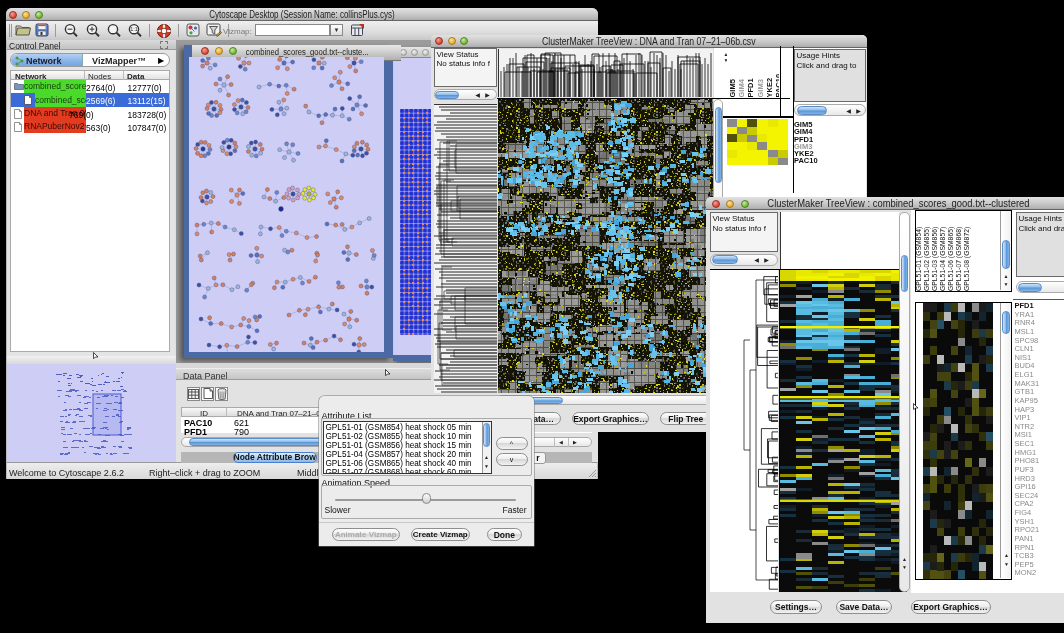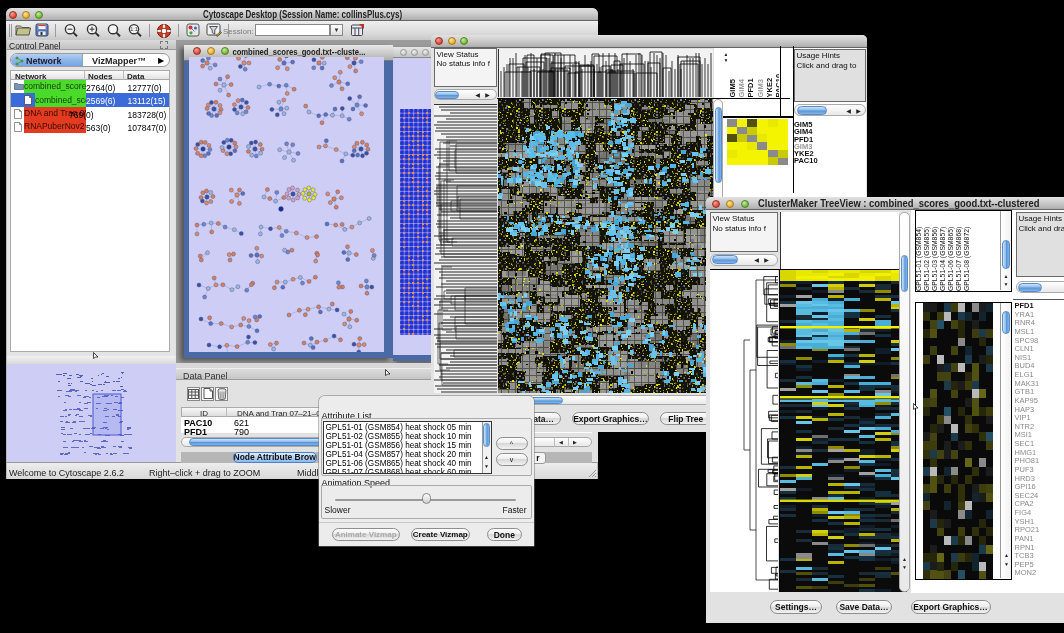--- a/index.html
+++ b/index.html
@@ -2,21 +2,21 @@
 <html><head><meta charset="utf-8"><style>
 *{margin:0;padding:0;box-sizing:border-box}
 html,body{width:1064px;height:633px;background:#000;font-family:"Liberation Sans",sans-serif;overflow:hidden;position:relative}
 .abs{position:absolute}
 .win-title{background:linear-gradient(#e2e2e2,#cdcdcd 45%,#b2b2b2 95%,#9a9a9a);border-bottom:1px solid #666}
 .tl{position:absolute;width:8px;height:8px;border-radius:50%}
 .tl.red{background:radial-gradient(circle at 35% 30%,#f5a298,#e2574a 55%,#b33225);border:0.5px solid #9e2e1f}
 .tl.yel{background:radial-gradient(circle at 35% 30%,#fbe3a3,#f0b73f 55%,#c98f1e);border:0.5px solid #a87c19}
 .tl.grn{background:radial-gradient(circle at 35% 30%,#c7ecaa,#84c043 55%,#5d9427);border:0.5px solid #4f8521}
 .tl.gry{background:radial-gradient(circle at 35% 30%,#f2f2f2,#cfcfcf 55%,#ababab);border:0.5px solid #999}
-.ttext{font-weight:bold;color:#222;text-align:center;white-space:nowrap;overflow:hidden}
+.ttext{font-weight:normal;color:#222;text-align:center;white-space:nowrap;overflow:hidden}
 .aquabtn{position:absolute;background:linear-gradient(#fdfdfd,#eee 45%,#d8d8d8 50%,#f2f2f2);border:1px solid #8e8e8e;border-radius:9px;font-weight:bold;color:#111;text-align:center;white-space:nowrap;overflow:hidden}
 .sbtrack{position:absolute;background:linear-gradient(#fff,#e8e8e8);border:1px solid #aaa;border-radius:7px}
 .sbthumb{position:absolute;border-radius:6px;background:linear-gradient(#cde3f8,#8cbcec 45%,#5795d8 55%,#82b4e8);border:1px solid #5b8cc6}
 .sbthumbv{position:absolute;border-radius:6px;background:linear-gradient(90deg,#cde3f8,#8cbcec 45%,#5795d8 55%,#82b4e8);border:1px solid #5b8cc6}
 .arrbox{position:absolute;color:#222;text-align:center;font-size:6px;line-height:8px}
 .panelbox{position:absolute;background:#e6e6e6;border:1px solid #6a6a6a;color:#111;overflow:hidden}
 .smalltext{font-size:8px;line-height:9.5px}
 </style></head><body>
 <div class="abs" style="left:6px;top:8px;width:592px;height:471px;background:#b8b8b8;border-radius:6px 6px 0 0">
     <div class="win-title abs" style="left:0;top:0;width:592px;height:13px;border-radius:6px 6px 0 0">
@@ -73,21 +73,21 @@
         </svg></div>
       <div class="abs" style="left:200px;top:2px"><svg width="16" height="15" viewBox="0 0 16 15">
           <rect x="1" y="1" width="13" height="11" rx="1.5" fill="#f2f2f2" stroke="#444" stroke-width="1"></rect>
           <path d="M3.5 3.5 H11.5 L8.8 7 V11 L6.2 9.6 V7 Z" fill="#d0d8e0" stroke="#444" stroke-width="0.9"></path>
           <path d="M10 12.5 L14.5 8.5 L15.5 9.8 L11 13.6 Z" fill="#c8a030" stroke="#444" stroke-width="0.7"></path>
         </svg></div>
       <div class="abs" style="left:49px;top:3px;width:1px;height:13px;background:#9a9a9a"></div>
       <div class="abs" style="left:143px;top:3px;width:1px;height:13px;background:#9a9a9a"></div>
       <div class="abs" style="left:172px;top:3px;width:1px;height:13px;background:#9a9a9a"></div>
       <div class="abs" style="left:222px;top:3px;width:1px;height:13px;background:#9a9a9a"></div>
-      <div class="abs" style="left:217px;top:5.5px;font-size:8px;color:#7a7a7a">Session:</div>
+      <div class="abs" style="left:217px;top:5.5px;font-size:8px;color:#7a7a7a">Vizmap:</div>
       <div class="abs" style="left:249px;top:3px;width:75px;height:12px;background:#fff;border:1px solid #888"></div>
       <div class="abs" style="left:324px;top:3px;width:13px;height:12px;background:linear-gradient(#fff,#ddd);border:1px solid #888;font-size:6px;text-align:center;line-height:11px;color:#333">▼</div>
       <div class="abs" style="left:344px;top:2px"><svg width="15" height="14" viewBox="0 0 15 14">
           <rect x="1.5" y="2" width="11" height="10.5" rx="1" fill="#e8ecf2" stroke="#445"></rect>
           <line x1="1.5" y1="5" x2="12.5" y2="5" stroke="#445"></line>
           <line x1="5" y1="5" x2="5" y2="12.5" stroke="#445"></line>
           <line x1="8.7" y1="5" x2="8.7" y2="12.5" stroke="#445"></line>
           <path d="M9 1 h5 v5 z" fill="#c03020"></path>
         </svg></div>
     </div>
@@ -104,21 +104,21 @@
             <circle cx="7" cy="5" r="1.5" fill="#4a9a3a"></circle>
             <path d="M2 2 L7 5 L2 8" stroke="#4a9a3a" fill="none" stroke-width="0.8"></path>
           </svg>
           <div class="abs" style="left:15px;top:2px;font-size:9px;font-weight:bold;color:#1a1a2a">Network</div>
         </div>
         <div class="abs" style="left:72px;top:2px;width:72px;font-size:9px;font-weight:bold;color:#222;text-align:center">VizMapper™</div>
         <div class="abs" style="left:147px;top:2px;font-size:8px;color:#000">▶</div>
       </div>
       <div class="abs" style="left:3px;top:30px;width:160px;height:10px;background:linear-gradient(#fcfcfc,#e2e2e2);border:1px solid #aaa">
         <div class="abs" style="left:4px;top:0.5px;font-size:8px;font-weight:bold;color:#222">Network</div>
-        <div class="abs" style="left:77px;top:0.5px;font-size:8px;font-weight:bold;color:#222">Nodes</div>
+        <div class="abs" style="left:77px;top:0.5px;font-size:8px;font-weight:normal;color:#222">Nodes</div>
         <div class="abs" style="left:116px;top:0.5px;font-size:8px;font-weight:bold;color:#222">Data</div>
         <div class="abs" style="left:73px;top:0;width:1px;height:9px;background:#bbb"></div>
         <div class="abs" style="left:112px;top:0;width:1px;height:9px;background:#bbb"></div>
       </div>
       <div class="abs" style="left:3px;top:40px;width:160px;height:272px;background:#fff;border:1px solid #aaa;border-top:none;font-size:8.5px">
         <div class="abs" style="left:0;top:0;width:158px;height:13px">
           <span class="abs" style="left:3px;top:2px"><svg width="10" height="8" viewBox="0 0 10 8">
               <path d="M0.5 7.5 V1.5 h3 l1 1 h5 v5 z" fill="#7a93b8" stroke="#4a5a75" stroke-width="0.7"></path>
             </svg></span>
           <span class="abs" style="left:13px;top:0;width:62px;background:#4ada2a;color:#1a3a10;height:13px;line-height:13px;overflow:hidden;white-space:nowrap">combined_scores_</span>
@@ -179,21 +179,21 @@
             <rect width="4.6" height="4.6" fill="#cdcdf6"></rect>
             <rect x="0.1" y="0.1" width="4.1" height="4.1" rx="0.7" fill="#2330d0"></rect>
           </pattern>
         </defs>
         <rect width="66" height="226" fill="url(#bg2)"></rect>
         <path d="M8 3h2v2h-2zM17 3h2v2h-2zM26 3h2v2h-2zM31 3h2v2h-2zM40 3h2v2h-2zM45 3h2v2h-2zM49 3h2v2h-2zM54 3h2v2h-2zM63 3h2v2h-2zM3 8h2v2h-2zM12 8h2v2h-2zM17 8h2v2h-2zM22 8h2v2h-2zM26 8h2v2h-2zM40 8h2v2h-2zM49 8h2v2h-2zM58 8h2v2h-2zM63 8h2v2h-2zM26 12h2v2h-2zM40 12h2v2h-2zM49 12h2v2h-2zM54 12h2v2h-2zM58 12h2v2h-2zM63 12h2v2h-2zM68 12h2v2h-2zM3 17h2v2h-2zM8 17h2v2h-2zM31 17h2v2h-2zM58 17h2v2h-2zM63 17h2v2h-2zM3 22h2v2h-2zM17 22h2v2h-2zM22 22h2v2h-2zM49 22h2v2h-2zM54 22h2v2h-2zM8 26h2v2h-2zM12 26h2v2h-2zM17 26h2v2h-2zM22 26h2v2h-2zM26 26h2v2h-2zM31 26h2v2h-2zM40 26h2v2h-2zM45 26h2v2h-2zM49 26h2v2h-2zM54 26h2v2h-2zM68 26h2v2h-2zM12 31h2v2h-2zM17 31h2v2h-2zM45 31h2v2h-2zM58 31h2v2h-2zM63 31h2v2h-2zM68 31h2v2h-2zM8 35h2v2h-2zM17 35h2v2h-2zM22 35h2v2h-2zM40 35h2v2h-2zM45 35h2v2h-2zM49 35h2v2h-2zM68 35h2v2h-2zM12 40h2v2h-2zM17 40h2v2h-2zM22 40h2v2h-2zM31 40h2v2h-2zM45 40h2v2h-2zM49 40h2v2h-2zM58 40h2v2h-2zM8 45h2v2h-2zM12 45h2v2h-2zM17 45h2v2h-2zM22 45h2v2h-2zM26 45h2v2h-2zM45 45h2v2h-2zM49 45h2v2h-2zM58 45h2v2h-2zM63 45h2v2h-2zM3 49h2v2h-2zM8 49h2v2h-2zM17 49h2v2h-2zM22 49h2v2h-2zM26 49h2v2h-2zM31 49h2v2h-2zM54 49h2v2h-2zM58 49h2v2h-2zM8 54h2v2h-2zM12 54h2v2h-2zM17 54h2v2h-2zM31 54h2v2h-2zM45 54h2v2h-2zM49 54h2v2h-2zM3 58h2v2h-2zM12 58h2v2h-2zM22 58h2v2h-2zM31 58h2v2h-2zM45 58h2v2h-2zM49 58h2v2h-2zM54 58h2v2h-2zM3 63h2v2h-2zM8 63h2v2h-2zM12 63h2v2h-2zM26 63h2v2h-2zM35 63h2v2h-2zM45 63h2v2h-2zM49 63h2v2h-2zM58 63h2v2h-2zM12 68h2v2h-2zM26 68h2v2h-2zM45 68h2v2h-2zM49 68h2v2h-2zM54 68h2v2h-2zM3 72h2v2h-2zM12 72h2v2h-2zM17 72h2v2h-2zM26 72h2v2h-2zM35 72h2v2h-2zM40 72h2v2h-2zM54 72h2v2h-2zM58 72h2v2h-2zM68 72h2v2h-2zM8 77h2v2h-2zM17 77h2v2h-2zM22 77h2v2h-2zM58 77h2v2h-2zM63 77h2v2h-2zM17 81h2v2h-2zM26 81h2v2h-2zM35 81h2v2h-2zM40 81h2v2h-2zM58 81h2v2h-2zM68 81h2v2h-2zM3 86h2v2h-2zM8 86h2v2h-2zM17 86h2v2h-2zM22 86h2v2h-2zM26 86h2v2h-2zM31 86h2v2h-2zM35 86h2v2h-2zM40 86h2v2h-2zM45 86h2v2h-2zM49 86h2v2h-2zM54 86h2v2h-2zM68 86h2v2h-2zM3 91h2v2h-2zM22 91h2v2h-2zM35 91h2v2h-2zM40 91h2v2h-2zM49 91h2v2h-2zM54 91h2v2h-2zM58 91h2v2h-2zM3 95h2v2h-2zM8 95h2v2h-2zM12 95h2v2h-2zM22 95h2v2h-2zM26 95h2v2h-2zM31 95h2v2h-2zM35 95h2v2h-2zM45 95h2v2h-2zM63 95h2v2h-2zM3 100h2v2h-2zM17 100h2v2h-2zM22 100h2v2h-2zM26 100h2v2h-2zM31 100h2v2h-2zM49 100h2v2h-2zM54 100h2v2h-2zM3 104h2v2h-2zM8 104h2v2h-2zM17 104h2v2h-2zM26 104h2v2h-2zM54 104h2v2h-2zM58 104h2v2h-2zM63 104h2v2h-2zM68 104h2v2h-2zM8 109h2v2h-2zM35 109h2v2h-2zM45 109h2v2h-2zM49 109h2v2h-2zM54 109h2v2h-2zM63 109h2v2h-2zM3 114h2v2h-2zM22 114h2v2h-2zM26 114h2v2h-2zM35 114h2v2h-2zM40 114h2v2h-2zM45 114h2v2h-2zM58 114h2v2h-2zM63 114h2v2h-2zM68 114h2v2h-2zM3 118h2v2h-2zM22 118h2v2h-2zM31 118h2v2h-2zM49 118h2v2h-2zM54 118h2v2h-2zM3 123h2v2h-2zM17 123h2v2h-2zM31 123h2v2h-2zM35 123h2v2h-2zM45 123h2v2h-2zM54 123h2v2h-2zM63 123h2v2h-2zM68 123h2v2h-2zM17 127h2v2h-2zM26 127h2v2h-2zM58 127h2v2h-2zM63 127h2v2h-2zM68 127h2v2h-2zM3 132h2v2h-2zM22 132h2v2h-2zM26 132h2v2h-2zM35 132h2v2h-2zM40 132h2v2h-2zM45 132h2v2h-2zM54 132h2v2h-2zM58 132h2v2h-2zM68 132h2v2h-2zM3 137h2v2h-2zM17 137h2v2h-2zM68 137h2v2h-2zM22 141h2v2h-2zM31 141h2v2h-2zM40 141h2v2h-2zM45 141h2v2h-2zM58 141h2v2h-2zM8 146h2v2h-2zM17 146h2v2h-2zM35 146h2v2h-2zM49 146h2v2h-2zM54 146h2v2h-2zM58 146h2v2h-2zM63 146h2v2h-2zM8 150h2v2h-2zM12 150h2v2h-2zM22 150h2v2h-2zM31 150h2v2h-2zM35 150h2v2h-2zM49 150h2v2h-2zM58 150h2v2h-2zM12 155h2v2h-2zM35 155h2v2h-2zM40 155h2v2h-2zM45 155h2v2h-2zM49 155h2v2h-2zM54 155h2v2h-2zM58 155h2v2h-2zM63 155h2v2h-2zM3 160h2v2h-2zM12 160h2v2h-2zM17 160h2v2h-2zM35 160h2v2h-2zM40 160h2v2h-2zM54 160h2v2h-2zM58 160h2v2h-2zM63 160h2v2h-2zM3 164h2v2h-2zM8 164h2v2h-2zM31 164h2v2h-2zM35 164h2v2h-2zM40 164h2v2h-2zM49 164h2v2h-2zM58 164h2v2h-2zM63 164h2v2h-2zM68 164h2v2h-2zM17 169h2v2h-2zM26 169h2v2h-2zM31 169h2v2h-2zM40 169h2v2h-2zM45 169h2v2h-2zM49 169h2v2h-2zM68 169h2v2h-2zM8 173h2v2h-2zM12 173h2v2h-2zM17 173h2v2h-2zM22 173h2v2h-2zM31 173h2v2h-2zM35 173h2v2h-2zM49 173h2v2h-2zM54 173h2v2h-2zM63 173h2v2h-2zM3 178h2v2h-2zM8 178h2v2h-2zM17 178h2v2h-2zM22 178h2v2h-2zM26 178h2v2h-2zM40 178h2v2h-2zM45 178h2v2h-2zM49 178h2v2h-2zM54 178h2v2h-2zM63 178h2v2h-2zM3 183h2v2h-2zM8 183h2v2h-2zM12 183h2v2h-2zM22 183h2v2h-2zM35 183h2v2h-2zM40 183h2v2h-2zM49 183h2v2h-2zM68 183h2v2h-2zM12 187h2v2h-2zM26 187h2v2h-2zM31 187h2v2h-2zM49 187h2v2h-2zM54 187h2v2h-2zM58 187h2v2h-2zM3 192h2v2h-2zM8 192h2v2h-2zM17 192h2v2h-2zM31 192h2v2h-2zM35 192h2v2h-2zM63 192h2v2h-2zM68 192h2v2h-2zM12 196h2v2h-2zM17 196h2v2h-2zM31 196h2v2h-2zM35 196h2v2h-2zM45 196h2v2h-2zM49 196h2v2h-2zM17 201h2v2h-2zM26 201h2v2h-2zM40 201h2v2h-2zM49 201h2v2h-2zM58 201h2v2h-2zM22 206h2v2h-2zM31 206h2v2h-2zM35 206h2v2h-2zM40 206h2v2h-2zM49 206h2v2h-2zM68 206h2v2h-2zM8 210h2v2h-2zM12 210h2v2h-2zM17 210h2v2h-2zM22 210h2v2h-2zM26 210h2v2h-2zM35 210h2v2h-2zM58 210h2v2h-2zM63 210h2v2h-2zM8 215h2v2h-2zM35 215h2v2h-2zM40 215h2v2h-2zM45 215h2v2h-2zM49 215h2v2h-2zM3 219h2v2h-2zM31 219h2v2h-2zM54 219h2v2h-2zM58 219h2v2h-2zM63 219h2v2h-2zM8 224h2v2h-2zM12 224h2v2h-2zM31 224h2v2h-2zM35 224h2v2h-2zM40 224h2v2h-2zM49 224h2v2h-2zM54 224h2v2h-2zM63 224h2v2h-2zM68 224h2v2h-2z" fill="#e08a64"></path>
       </svg></div>
     <div class="abs" style="left:0;top:308px;width:73px;height:6px;background:#4b69a4"></div>
   </div>
 <div class="abs" style="left:184px;top:45px;width:208.5px;height:313px;background:#4b69a4;box-shadow:-4px 3px 5px rgba(0,0,0,0.45)">
-    <div class="abs" style="left:0;top:0;width:208.5px;height:16px;background:linear-gradient(#e8e8e8,#cdcdcd 50%,#b0b0b0);border-bottom:1px solid #777">
+    <div class="abs" style="left:8px;top:0;width:208.5px;height:16px;background:linear-gradient(#e8e8e8,#cdcdcd 50%,#b0b0b0);border-bottom:1px solid #777">
       <span class="tl red" style="left:8.5px;top:2px"></span>
       <span class="tl yel" style="left:22.6px;top:2px"></span>
       <span class="tl grn" style="left:36.7px;top:2px"></span>
       <div class="ttext" style="position:absolute;left:11px;width:208px;top:2px;font-size:8.5px"><span style="display:inline-block;transform:scaleX(0.9);transform-origin:center">combined_scores_good.txt--cluste...</span></div>
     </div>
     <div class="abs" style="left:5px;top:12px;width:195px;height:295px;background:#cdcdf6;overflow:hidden"><svg width="195" height="295" viewBox="0 0 195 295" xmlns="http://www.w3.org/2000/svg">
         <path d="M18.0 6.0L26.1 7.9M18.0 6.0L21.2 11.2M18.0 6.0L13.6 9.1M18.0 6.0L13.7 3.6M18.0 6.0L19.4 1.2M55.0 6.0L60.0 6.0M55.0 6.0L56.2 12.2M55.0 6.0L51.4 9.5M55.0 6.0L49.5 1.3M55.0 6.0L56.9 -1.6M95.0 6.0L103.6 5.1M95.0 6.0L98.3 11.8M95.0 6.0L88.6 10.7M95.0 6.0L90.7 2.4M95.0 6.0L97.4 -1.1M130.0 6.0L135.2 6.2M130.0 6.0L133.1 11.1M130.0 6.0L124.7 10.8M130.0 6.0L124.9 2.8M130.0 6.0L133.3 0.2M165.0 6.0L172.2 4.7M165.0 6.0L166.7 13.9M165.0 6.0L160.9 9.6M165.0 6.0L158.3 0.7M165.0 6.0L166.4 1.2M35.0 28.0L42.1 27.6M35.0 28.0L39.6 38.1M35.0 28.0L31.0 33.3M35.0 28.0L27.0 27.0M35.0 28.0L31.0 22.0M35.0 28.0L38.6 19.7M70.0 30.0L80.6 27.2M80.6 27.2L89.8 29.1M89.8 29.1L97.2 28.3M97.2 28.3L105.1 32.2M97.2 28.3L98.2 36.5M150.0 25.0L158.7 26.8M150.0 25.0L153.0 31.8M150.0 25.0L142.5 28.6M150.0 25.0L145.7 20.7M150.0 25.0L151.3 15.2M25.0 52.0L32.0 52.5M25.0 52.0L30.9 55.7M25.0 52.0L27.7 58.5M25.0 52.0L22.6 58.6M25.0 52.0L19.6 56.4M25.0 52.0L18.0 51.4M25.0 52.0L19.3 47.9M25.0 52.0L22.5 45.4M25.0 52.0L27.0 45.3M25.0 52.0L31.0 48.4M52.0 50.0L59.0 50.5M52.0 50.0L57.1 54.8M52.0 50.0L53.7 56.8M52.0 50.0L48.2 55.9M52.0 50.0L45.5 52.5M52.0 50.0L45.4 47.6M52.0 50.0L49.1 43.6M52.0 50.0L53.3 43.1M52.0 50.0L57.4 45.5M92.0 52.0L97.8 51.2M92.0 52.0L95.1 56.7M92.0 52.0L88.3 57.8M92.0 52.0L82.9 52.4M92.0 52.0L89.9 45.2M92.0 52.0L94.8 42.9M120.0 55.0L129.7 58.8M120.0 55.0L116.7 49.1M129.7 58.8L136.7 57.5M136.7 57.5L143.5 58.2M136.7 57.5L133.0 65.7M143.5 58.2L153.2 58.8M143.5 58.2L146.0 52.1M153.2 58.8L160.2 62.2M153.2 58.8L153.3 51.4M168.0 48.0L176.6 48.5M168.0 48.0L172.6 56.8M168.0 48.0L164.0 52.0M168.0 48.0L160.7 41.6M168.0 48.0L170.6 39.7M14.0 92.0L21.0 92.4M14.0 92.0L19.4 96.5M14.0 92.0L15.8 98.8M14.0 92.0L12.1 98.7M14.0 92.0L8.5 96.3M14.0 92.0L7.0 91.5M14.0 92.0L8.7 87.4M14.0 92.0L12.2 85.2M14.0 92.0L16.2 85.4M14.0 92.0L20.0 88.4M40.0 90.0L47.0 89.8M40.0 90.0L45.9 93.8M40.0 90.0L41.6 96.8M40.0 90.0L37.9 96.7M40.0 90.0L34.0 93.6M40.0 90.0L33.0 90.5M40.0 90.0L34.8 85.4M40.0 90.0L38.3 83.2M40.0 90.0L42.2 83.3M40.0 90.0L45.8 86.1M66.0 92.0L73.0 92.2M66.0 92.0L71.6 96.2M66.0 92.0L67.3 98.9M66.0 92.0L62.7 98.2M66.0 92.0L59.4 94.4M66.0 92.0L59.5 89.5M66.0 92.0L62.3 86.0M66.0 92.0L66.6 85.0M66.0 92.0L71.3 87.4M100.0 95.0L109.0 96.5M100.0 95.0L104.5 103.2M100.0 95.0L95.5 100.6M100.0 95.0L90.7 92.7M100.0 95.0L97.6 86.8M100.0 95.0L103.7 87.7M130.0 90.0L136.5 88.9M136.5 88.9L147.2 92.6M136.5 88.9L137.3 83.7M147.2 92.6L156.8 96.9M156.8 96.9L163.8 98.3M156.8 96.9L153.0 104.0M172.0 92.0L179.0 92.2M172.0 92.0L177.5 96.3M172.0 92.0L173.5 98.8M172.0 92.0L168.6 98.1M172.0 92.0L165.2 93.8M172.0 92.0L165.3 89.9M172.0 92.0L167.9 86.3M172.0 92.0L173.4 85.2M172.0 92.0L177.7 87.9M18.0 140.0L24.0 139.5M18.0 140.0L21.8 144.6M18.0 140.0L17.5 146.0M18.0 140.0L13.4 143.9M18.0 140.0L12.0 140.5M18.0 140.0L13.8 135.7M18.0 140.0L17.5 134.0M18.0 140.0L21.8 135.4M48.0 138.0L53.8 136.6M48.0 138.0L50.4 146.4M48.0 138.0L42.6 144.5M48.0 138.0L42.3 133.1M48.0 138.0L50.5 133.0M75.0 140.0L80.8 141.6M75.0 140.0L78.4 132.6M80.8 141.6L86.6 144.2M86.6 144.2L94.8 140.6M86.6 144.2L87.8 135.4M104.0 137.0L110.0 137.4M104.0 137.0L108.6 140.9M104.0 137.0L104.2 143.0M104.0 137.0L99.6 141.1M104.0 137.0L98.0 136.9M104.0 137.0L100.0 132.5M104.0 137.0L103.6 131.0M104.0 137.0L108.5 133.0M120.0 137.0L126.0 137.4M120.0 137.0L124.5 140.9M120.0 137.0L120.4 143.0M120.0 137.0L115.7 141.2M120.0 137.0L114.0 136.4M120.0 137.0L115.9 132.7M120.0 137.0L119.9 131.0M120.0 137.0L124.2 132.8M145.0 142.0L152.4 140.8M145.0 142.0L147.2 150.2M145.0 142.0L141.3 145.6M145.0 142.0L138.7 136.9M145.0 142.0L148.7 134.8M8.0 168.0L14.8 167.3M8.0 168.0L8.0 176.9M14.8 167.3L22.2 166.0M22.2 166.0L29.3 166.5M22.2 166.0L22.7 174.9M29.3 166.5L36.1 170.1M36.1 170.1L45.3 172.7M45.3 172.7L52.3 176.6M72.0 170.0L81.5 171.7M72.0 170.0L71.4 176.9M81.5 171.7L90.2 170.5M90.2 170.5L97.3 174.3M90.2 170.5L93.0 178.6M97.3 174.3L107.4 176.0M107.4 176.0L118.0 180.5M118.0 180.5L127.5 179.6M138.0 167.0L146.7 168.0M146.7 168.0L155.8 172.4M155.8 172.4L162.9 170.1M155.8 172.4L153.1 167.4M162.9 170.1L170.6 165.9M170.6 165.9L180.1 161.5M18.5 195.7L11.2 199.1M18.5 195.7L12.3 202.9M11.2 199.1L12.3 202.9M41.0 203.1L40.2 197.6M41.0 203.1L44.5 197.0M40.2 197.6L44.5 197.0M68.0 198.0L72.6 199.1M68.0 198.0L68.6 204.7M68.0 198.0L62.0 198.5M68.0 198.0L67.8 191.3M98.8 195.1L102.9 193.2M98.8 195.1L95.6 193.2M102.9 193.2L95.6 193.2M127.8 196.3L126.7 204.1M127.8 196.3L128.6 197.9M126.7 204.1L128.6 197.9M160.0 196.0L167.3 197.6M160.0 196.0L158.8 202.6M160.0 196.0L154.9 195.4M160.0 196.0L158.5 189.8M184.3 201.4L185.2 198.4M184.3 201.4L183.4 193.4M185.2 198.4L183.4 193.4M10.0 228.0L19.3 231.5M19.3 231.5L27.0 227.9M19.3 231.5L15.6 240.0M27.0 227.9L33.9 227.8M27.0 227.9L25.2 221.0M33.9 227.8L42.9 232.7M42.9 232.7L48.9 229.7M63.7 226.2L62.4 227.7M63.7 226.2L57.7 233.2M62.4 227.7L57.7 233.2M88.0 225.0L96.3 225.1M88.0 225.0L85.4 230.8M96.3 225.1L104.1 222.3M96.3 225.1L93.8 230.3M104.1 222.3L111.3 220.5M111.3 220.5L120.0 224.4M111.3 220.5L113.5 226.1M120.0 224.4L126.4 220.2M153.5 229.9L149.4 225.7M153.5 229.9L149.9 230.2M149.4 225.7L149.9 230.2M178.0 230.0L182.8 230.1M178.0 230.0L178.0 236.3M178.0 230.0L172.0 229.0M178.0 230.0L177.4 223.9M12.0 262.0L21.7 266.6M21.7 266.6L32.2 266.6M21.7 266.6L20.6 260.8M32.2 266.6L42.6 269.9M42.6 269.9L51.7 268.0M51.7 268.0L59.9 269.5M51.7 268.0L54.7 261.4M59.9 269.5L68.0 273.8M59.9 269.5L60.0 263.6M66.1 259.9L70.7 259.5M66.1 259.9L67.7 262.9M70.7 259.5L67.7 262.9M100.0 258.0L110.4 253.3M110.4 253.3L119.1 252.2M119.1 252.2L129.6 249.8M119.1 252.2L116.3 257.7M129.6 249.8L139.9 252.1M129.6 249.8L131.4 254.9M139.9 252.1L148.1 252.9M139.9 252.1L143.3 247.0M160.0 262.0L167.7 263.2M160.0 262.0L160.8 269.8M160.0 262.0L155.6 267.0M160.0 262.0L155.0 257.1M160.0 262.0L161.8 254.4M20.0 288.0L30.6 289.8M30.6 289.8L37.8 288.3M37.8 288.3L48.1 289.6M37.8 288.3L38.6 297.2M48.1 289.6L58.7 285.3M58.7 285.3L65.9 285.6M58.7 285.3L59.5 279.9M81.3 287.5L84.6 292.0M81.3 287.5L87.5 286.1M84.6 292.0L87.5 286.1M115.0 286.0L121.3 288.2M121.3 288.2L128.0 285.1M121.3 288.2L122.3 281.6M128.0 285.1L136.6 283.2M128.0 285.1L124.1 290.6M136.6 283.2L145.1 279.1M145.1 279.1L151.5 282.8M170.0 288.0L175.2 287.6M170.0 288.0L169.8 294.9M170.0 288.0L165.0 287.3M170.0 288.0L170.8 281.6" stroke="#9aa4d8" stroke-width="0.6" fill="none"></path>
         <circle cx="18.0" cy="6.0" r="2.2" fill="#d97e56" stroke="#44508a" stroke-width="0.4"></circle>
         <circle cx="26.1" cy="7.9" r="2.0" fill="#6f86c6" stroke="#44508a" stroke-width="0.4"></circle>
         <circle cx="21.2" cy="11.2" r="2.0" fill="#9fb5d8" stroke="#44508a" stroke-width="0.4"></circle>
@@ -564,20 +564,21 @@
 <div class="abs" style="left:232.5px;top:451.5px;width:84px;height:11.5px;background:linear-gradient(#dcecfc,#aed0f2 55%,#8cb8e8);border:1.5px solid #4a7fd0;border-radius:5px;font-size:8.5px;font-weight:bold;color:#111;text-align:center;line-height:9px;white-space:nowrap;overflow:hidden">Node Attribute Brows</div>
 <div class="abs" style="left:530px;top:452px;width:16px;height:12px;background:#f4f4f4;border:1px solid #999;border-radius:3px;font-size:8.5px;font-weight:bold;color:#111;text-align:center;line-height:10px">r</div>
 <svg class="abs" style="left:588px;top:469px" width="9" height="9">
     <path d="M8 1 L1 8 M8 4 L4 8 M8 7 L7 8" stroke="#999" stroke-width="1"></path>
   </svg>
 <div class="abs" style="left:430.5px;top:34.5px;width:436px;height:397.5px;background:#e2e2e2;border-radius:5px 5px 0 0">
     <div class="win-title abs" style="left:0;top:0;width:436px;height:13px;border-radius:5px 5px 0 0">
       <span class="tl red" style="left:4.7px;top:2.7px"></span>
       <span class="tl yel" style="left:17.3px;top:2.7px"></span>
       <span class="tl grn" style="left:29.6px;top:2.7px"></span>
+      <div class="ttext" style="position:absolute;left:0;width:436px;top:1px;font-size:10px"><span style="display:inline-block;transform:scaleX(0.87);transform-origin:center">ClusterMaker TreeView : DNA and Tran 07–21–06b.csv</span></div>
     </div>
     <div class="abs" style="left:283px;top:13.5px;width:152px;height:382px;background:#fff"></div>
     <div class="panelbox smalltext" style="left:3px;top:13.3px;width:63px;height:39px;background:#f4f4f4;padding:1px 0 0 2px">View Status<br>No status info f</div>
     <div class="sbtrack" style="left:3px;top:54.5px;width:63px;height:11px"></div>
     <div class="sbthumb" style="left:4.5px;top:56px;width:24px;height:8px"></div>
     <div class="abs arrbox" style="left:42px;top:56px;width:10px;height:9px;line-height:9px">◀</div>
     <div class="abs arrbox" style="left:52px;top:56px;width:10px;height:9px;line-height:9px">▶</div>
     <div class="abs" style="left:3px;top:69.3px;width:63.5px;height:289px;border-top:1px solid #333;overflow:hidden"><svg width="64" height="289" viewBox="0 0 64 289" xmlns="http://www.w3.org/2000/svg">
         <rect width="64" height="289" fill="#f2f2f2"></rect>
         <path d="M5 1h59v2h-59zM7 4h57v2h-57zM16 7h48v2h-48zM0 10h64v2h-64zM12 13h52v2h-52zM3 16h61v2h-61zM0 19h64v2h-64zM2 22h62v2h-62zM1 25h63v2h-63zM7 28h57v2h-57zM12 31h52v2h-52zM3 34h61v2h-61zM9 37h55v2h-55zM16 40h48v2h-48zM1 43h63v2h-63zM3 46h61v2h-61zM0 49h64v2h-64zM3 52h61v2h-61zM9 55h55v2h-55zM5 58h59v2h-59zM2 61h62v2h-62zM9 64h55v2h-55zM2 67h62v2h-62zM1 70h63v2h-63zM2 73h62v2h-62zM12 76h52v2h-52zM2 79h62v2h-62zM2 82h62v2h-62zM0 85h64v2h-64zM0 88h64v2h-64zM3 91h61v2h-61zM3 94h61v2h-61zM2 97h62v2h-62zM2 100h62v2h-62zM5 103h59v2h-59zM7 106h57v2h-57zM3 109h61v2h-61zM16 112h48v2h-48zM3 115h61v2h-61zM2 118h62v2h-62zM3 121h61v2h-61zM9 124h55v2h-55zM5 127h59v2h-59zM0 130h64v2h-64zM7 133h57v2h-57zM9 136h55v2h-55zM2 139h62v2h-62zM2 142h62v2h-62zM5 145h59v2h-59zM1 148h63v2h-63zM7 151h57v2h-57zM5 154h59v2h-59zM0 157h64v2h-64zM7 160h57v2h-57zM1 163h63v2h-63zM5 166h59v2h-59zM7 169h57v2h-57zM5 172h59v2h-59zM12 175h52v2h-52zM7 178h57v2h-57zM2 181h62v2h-62zM12 184h52v2h-52zM12 187h52v2h-52zM2 190h62v2h-62zM0 193h64v2h-64zM5 196h59v2h-59zM0 199h64v2h-64zM7 202h57v2h-57zM9 205h55v2h-55zM0 208h64v2h-64zM16 211h48v2h-48zM9 214h55v2h-55zM7 217h57v2h-57zM9 220h55v2h-55zM0 223h64v2h-64zM12 226h52v2h-52zM0 229h64v2h-64zM2 232h62v2h-62zM3 235h61v2h-61zM1 238h63v2h-63zM3 241h61v2h-61zM12 244h52v2h-52zM7 247h57v2h-57zM16 250h48v2h-48zM7 253h57v2h-57zM16 256h48v2h-48zM5 259h59v2h-59zM12 262h52v2h-52zM1 265h63v2h-63zM7 268h57v2h-57zM5 271h59v2h-59zM0 274h64v2h-64zM9 277h55v2h-55zM1 280h63v2h-63zM3 283h61v2h-61zM7 286h57v2h-57z" fill="#8d8d8d"></path>

